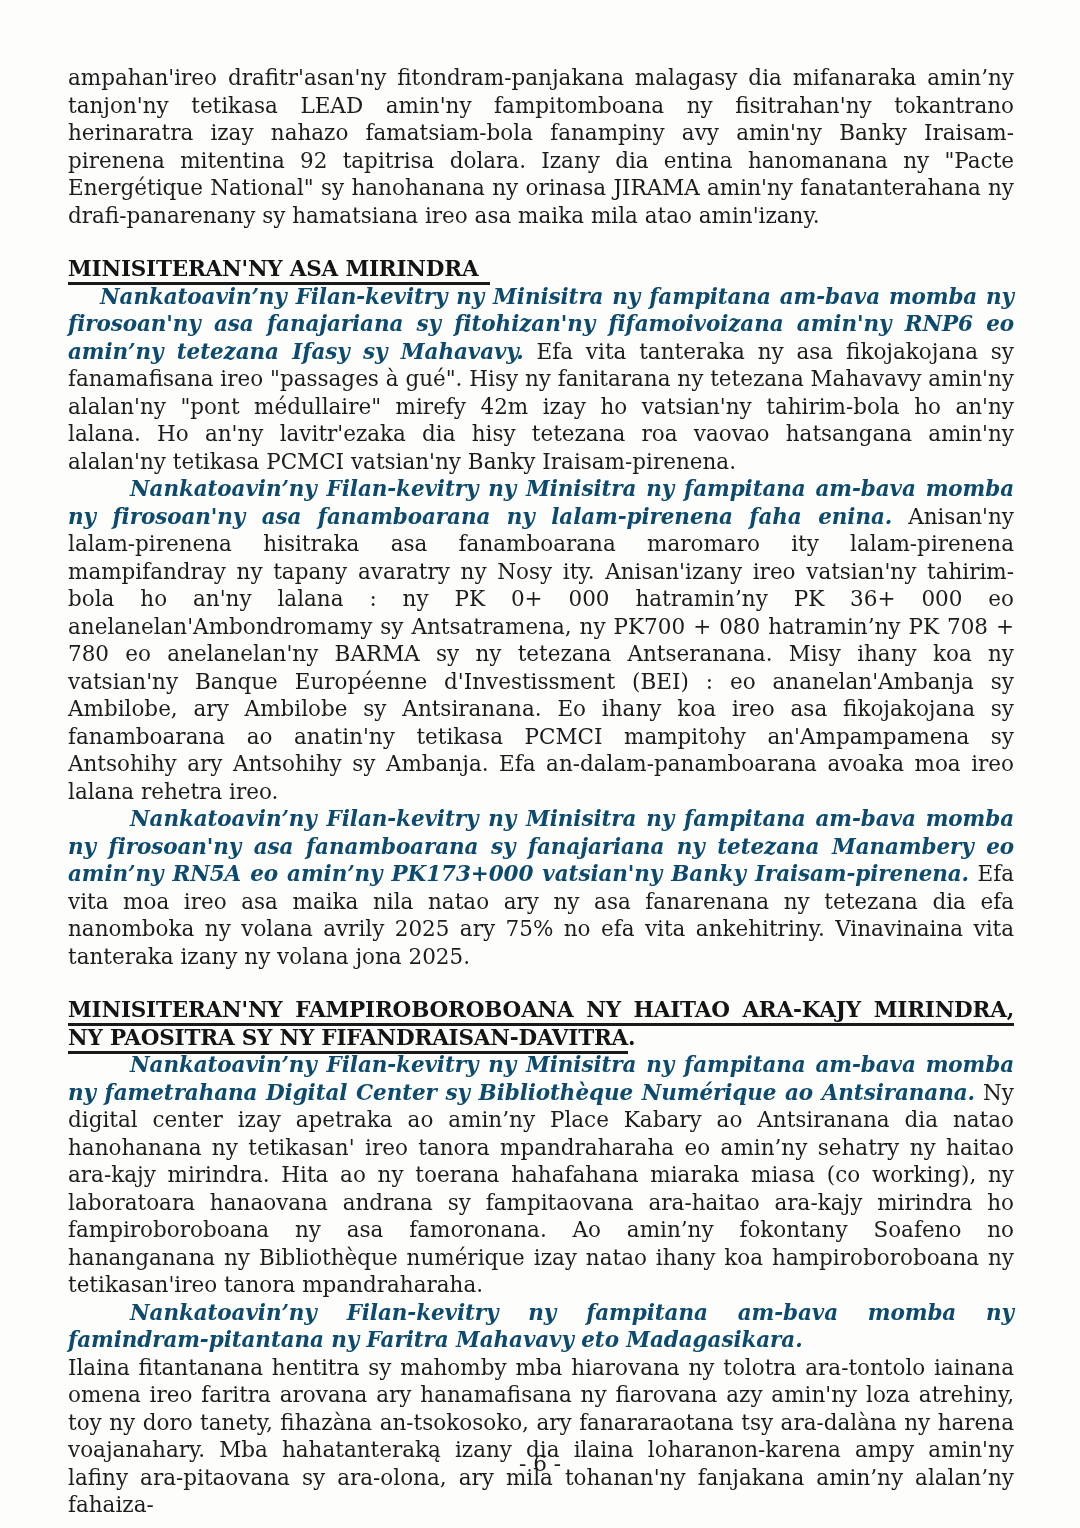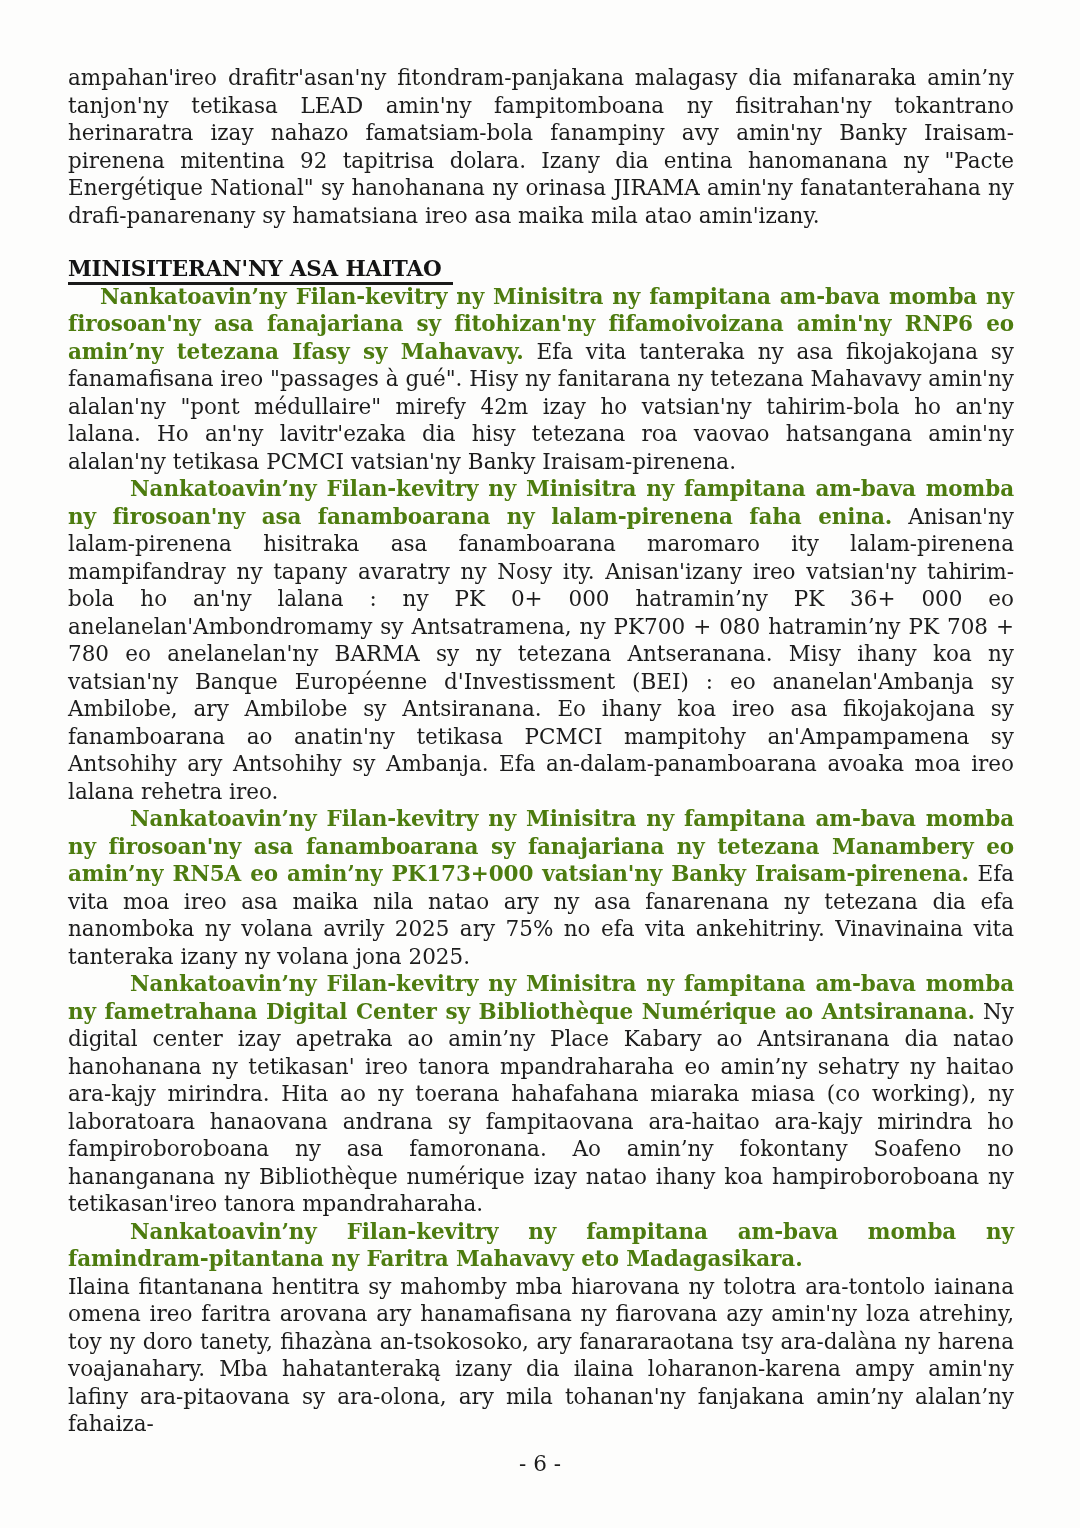--- a/index.html
+++ b/index.html
@@ -23,22 +23,23 @@
   p.para {
     margin: 0;
     text-align: justify;
   }
   .indent-sm { text-indent: 32px; }
   .indent-lg { text-indent: 62px; }
   .gap    { margin-top: 26px; }
   .gap-lg { margin-top: 34px; }
   b.lead, p.bold-para b {
     font-weight: 700;
-    color: #4d7c0f;
+    color: #0c4a6e;
     letter-spacing: -0.1px;
+    font-style: italic;
   }
   h2.heading {
     margin: 26px 0 0 0;
     font-size: 21.5px;
     line-height: 27.5px;
     font-weight: 700;
     color: #141414;
     text-align: justify;
     letter-spacing: -0.2px;
   }
@@ -59,28 +60,29 @@
     color: #1c1c1c;
   }
 </style>
 </head>
 <body>
 
 <div class="page">
 
   <p class="para"><span>ampahan'ireo drafitr'asan'ny fitondram-panjakana malagasy dia mifanaraka amin’ny tanjon'ny tetikasa LEAD amin'ny fampitomboana ny fisitrahan'ny tokantrano herinaratra izay nahazo famatsiam-bola fanampiny avy amin'ny Banky Iraisam-pirenena mitentina 92 tapitrisa dolara. Izany dia entina hanomanana ny "Pacte Energétique National" sy hanohanana ny orinasa JIRAMA amin'ny fanatanterahana ny drafi-panarenany sy hamatsiana ireo asa maika mila atao amin'izany.</span></p>
 
-  <h2 class="heading"><span class="hl pad-end">MINISITERAN'NY ASA HAITAO</span></h2>
+  <h2 class="heading"><span class="hl pad-end">MINISITERAN'NY ASA MIRINDRA</span></h2>
 
   <p class="para indent-sm"><b class="lead">Nankatoavin’ny Filan-kevitry ny Minisitra ny fampitana am-bava momba ny firosoan'ny asa fanajariana sy fitohizan'ny fifamoivoizana amin'ny RNP6 eo amin’ny tetezana Ifasy sy Mahavavy.</b> <span>Efa vita tanteraka ny asa fikojakojana sy fanamafisana ireo "passages à gué". Hisy ny fanitarana ny tetezana Mahavavy amin'ny alalan'ny "pont médullaire" mirefy 42m izay ho vatsian'ny tahirim-bola ho an'ny lalana. Ho an'ny lavitr'ezaka dia hisy tetezana roa vaovao hatsangana amin'ny alalan'ny tetikasa PCMCI vatsian'ny Banky Iraisam-pirenena.</span></p>
 
   <p class="para indent-lg gap"><b class="lead">Nankatoavin’ny Filan-kevitry ny Minisitra ny fampitana am-bava momba ny firosoan'ny asa fanamboarana ny lalam-pirenena faha enina.</b> <span>Anisan'ny lalam-pirenena hisitraka asa fanamboarana maromaro ity lalam-pirenena mampifandray ny tapany avaratry ny Nosy ity. Anisan'izany ireo vatsian'ny tahirim-bola ho an'ny lalana : ny PK 0+ 000 hatramin’ny PK 36+ 000 eo anelanelan'Ambondromamy sy Antsatramena, ny PK700 + 080 hatramin’ny PK 708 + 780 eo anelanelan'ny BARMA sy ny tetezana Antseranana. Misy ihany koa ny vatsian'ny Banque Européenne d'Investissment (BEI) : eo ananelan'Ambanja sy Ambilobe, ary Ambilobe sy Antsiranana.  Eo ihany koa ireo asa fikojakojana sy fanamboarana ao anatin'ny tetikasa PCMCI mampitohy an'Ampampamena sy Antsohihy ary Antsohihy sy Ambanja. Efa an-dalam-panamboarana avoaka moa ireo lalana rehetra ireo.</span></p>
 
   <p class="para indent-lg gap-lg"><b class="lead">Nankatoavin’ny Filan-kevitry ny Minisitra ny fampitana am-bava momba ny firosoan'ny asa fanamboarana sy fanajariana ny tetezana Manambery eo amin’ny RN5A eo amin’ny PK173+000 vatsian'ny Banky Iraisam-pirenena.</b> <span>Efa vita moa ireo asa maika nila natao ary ny asa fanarenana ny tetezana dia efa nanomboka ny volana avrily 2025 ary 75% no efa vita ankehitriny. Vinavinaina vita tanteraka izany ny volana jona 2025.</span></p>
 
+  <h2 class="heading gap"><span class="hl">MINISITERAN'NY FAMPIROBOROBOANA NY HAITAO ARA-KAJY MIRINDRA, NY PAOSITRA SY NY FIFANDRAISAN-DAVITRA</span><span>.</span></h2>
 
   <p class="para indent-lg"><b class="lead">Nankatoavin’ny Filan-kevitry ny Minisitra ny fampitana am-bava momba ny fametrahana Digital Center sy Bibliothèque Numérique ao Antsiranana.</b> <span>Ny digital center izay apetraka ao amin’ny Place Kabary ao Antsiranana dia natao hanohanana ny tetikasan' ireo tanora mpandraharaha eo amin’ny sehatry ny haitao ara-kajy mirindra. Hita ao ny toerana hahafahana miaraka miasa (co working), ny laboratoara hanaovana andrana sy fampitaovana ara-haitao ara-kajy mirindra ho fampiroboroboana ny asa famoronana. Ao amin’ny fokontany Soafeno no hananganana ny Bibliothèque numérique izay natao ihany koa hampiroboroboana ny tetikasan'ireo tanora mpandraharaha.</span></p>
 
 
   <p class="para indent-lg bold-para"><b class="lead">Nankatoavin’ny Filan-kevitry ny fampitana am-bava momba ny famindram-pitantana ny Faritra Mahavavy eto Madagasikara.</b></p>
 
   <p class="para"><span>Ilaina fitantanana hentitra sy mahomby mba hiarovana ny tolotra ara-tontolo iainana omena ireo faritra arovana ary hanamafisana ny fiarovana azy amin'ny loza atrehiny, toy ny doro tanety, fihazàna an-tsokosoko, ary fanararaotana tsy ara-dalàna ny harena voajanahary. Mba hahatanteraką izany dia ilaina loharanon-karena ampy amin'ny lafiny ara-pitaovana sy ara-olona, ary mila tohanan'ny fanjakana amin’ny alalan’ny fahaiza-</span></p>
 
   <div class="footer"><span>- 6 -</span></div>
 

